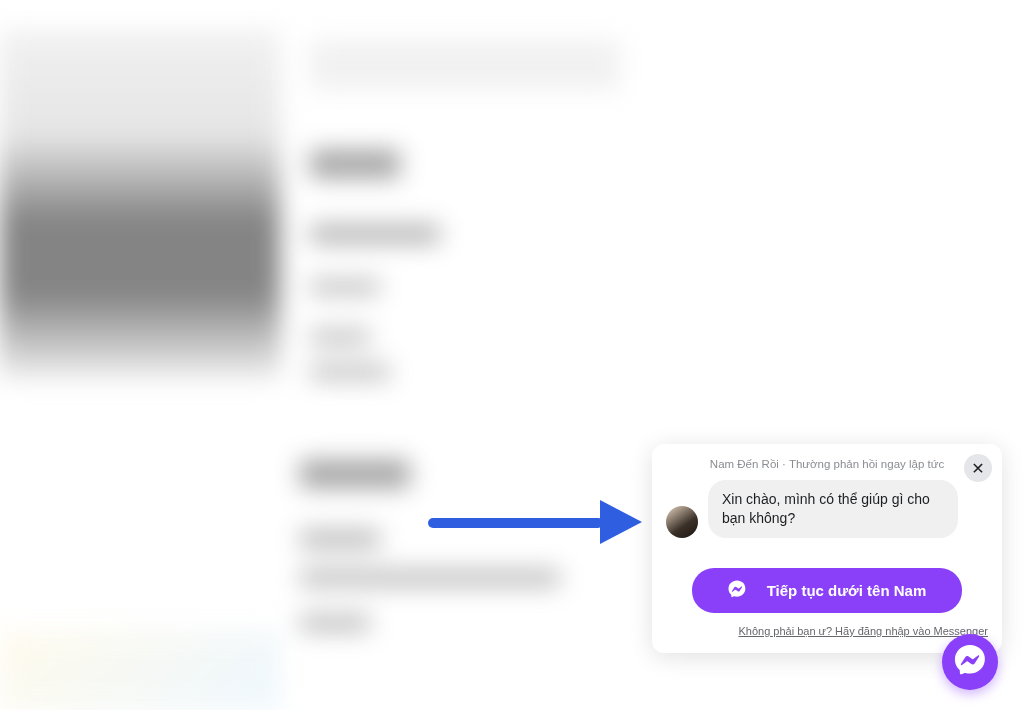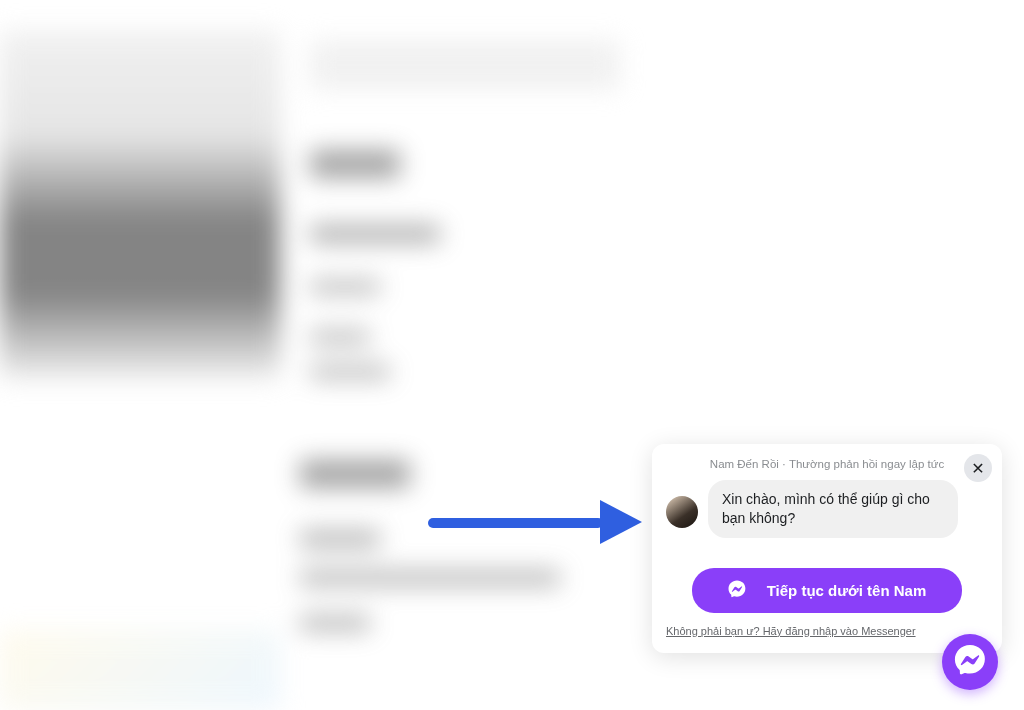--- a/index.html
+++ b/index.html
@@ -217,21 +217,21 @@
       align-items: center;
       justify-content: center;
       cursor: pointer;
       color: #1c1e21;
       font-size: 16px;
       font-weight: 500;
     }
     
     .chat-message-row {
       display: flex;
-      align-items: center;
+      align-items: flex-end;
       gap: 10px;
       margin-bottom: 30px;
     }
     
     .chat-avatar {
       width: 32px;
       height: 32px;
       border-radius: 50%;
       background: linear-gradient(145deg, #e8d5c0 0%, #3a3028 60%, #1a1410 100%);
       flex-shrink: 0;
@@ -265,21 +265,21 @@
       cursor: pointer;
     }
     
     .messenger-icon-small {
       width: 18px;
       height: 18px;
     }
     
     .chat-footer-link {
       display: block;
-      text-align: left;
+      text-align: right;
       font-size: 11px;
       color: #65676b;
       text-decoration: underline;
       margin-top: 12px;
       cursor: pointer;
     }
     
     
     .messenger-fab {
       position: absolute;

